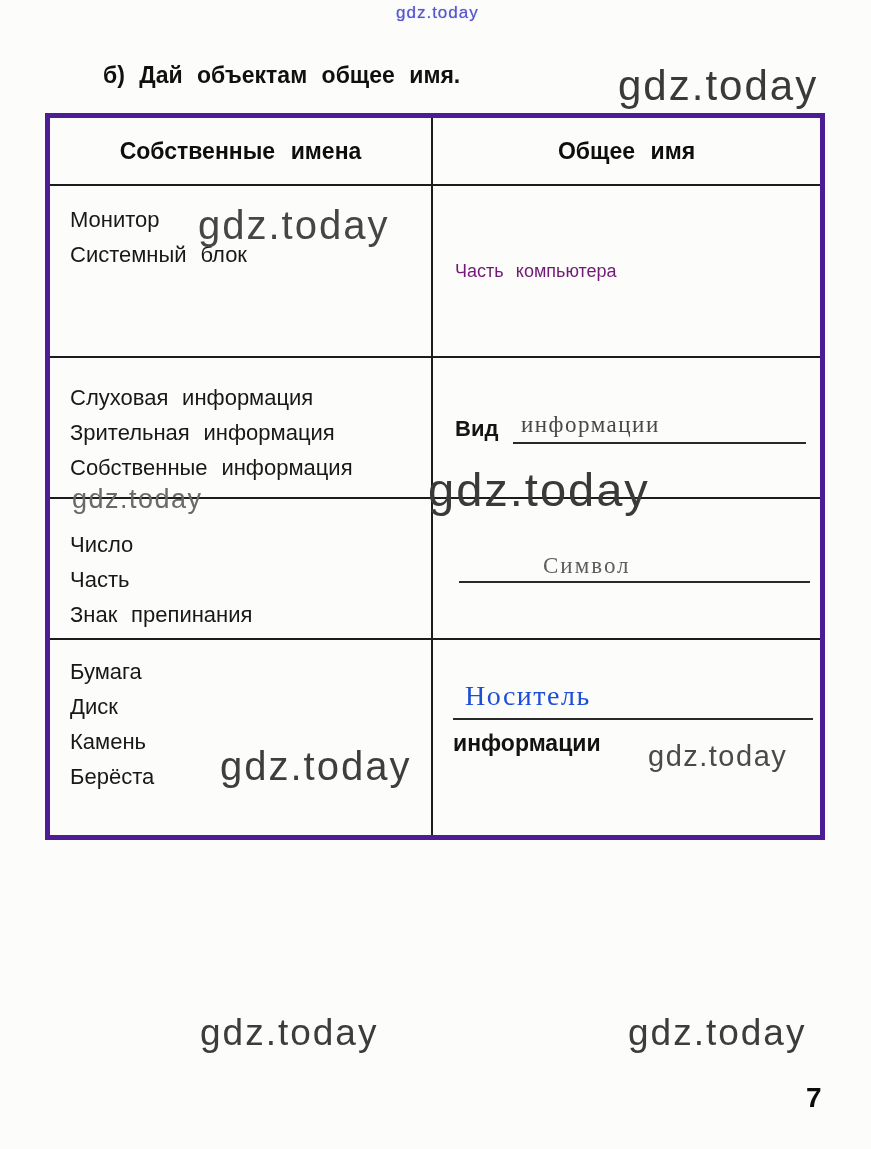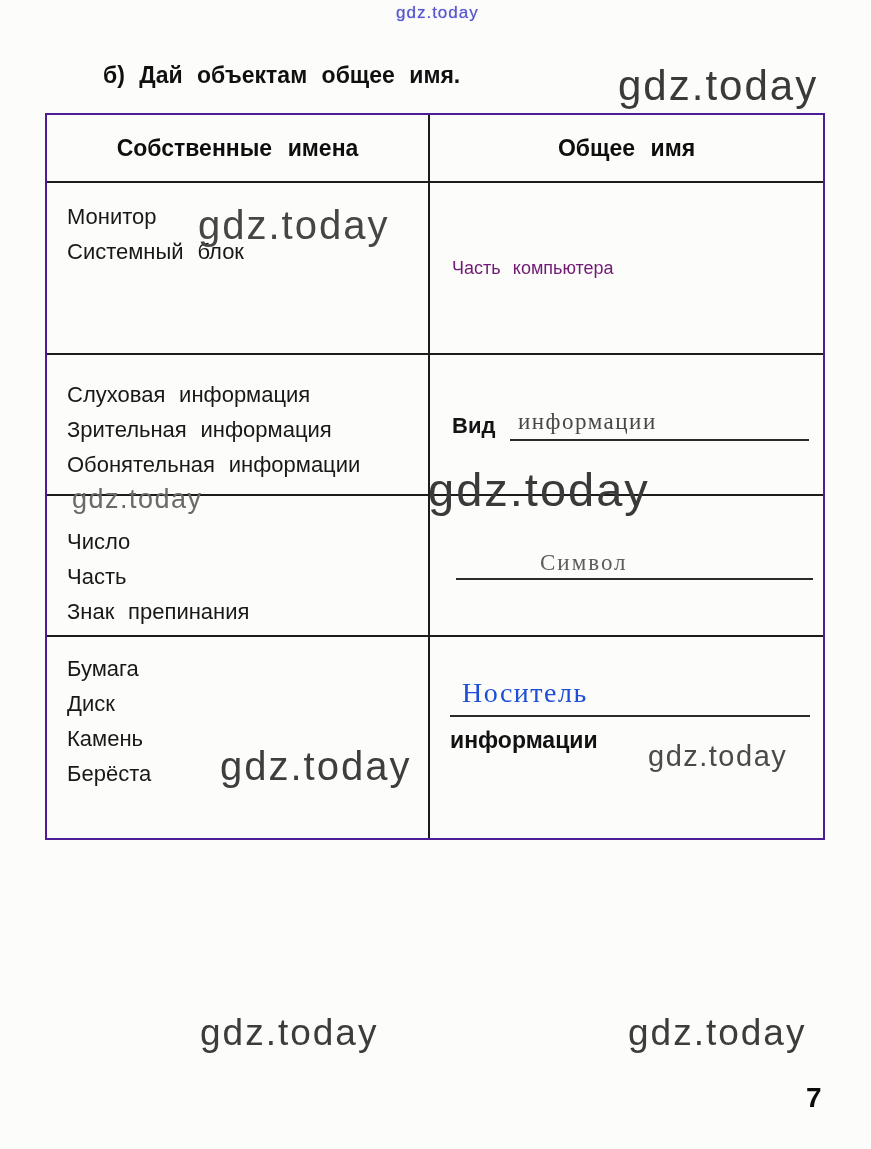--- a/index.html
+++ b/index.html
@@ -32,21 +32,21 @@
   .wm-bottom-left{top:1012px;left:200px;font-size:37px;color:#3c3c3c;}
   .wm-bottom-right{top:1012px;left:628px;font-size:37px;color:#3c3c3c;}
 
   .heading{
     position:absolute;top:62px;left:95px;
     font-size:23px;font-weight:bold;word-spacing:0.35em;color:#101010;margin-left:8px;
   }
 
   .table{
     position:absolute;left:45px;top:113px;width:780px;height:727px;
-    border:2px solid #4c1d95;box-sizing:border-box;
+    border:5px solid #4c1d95;box-sizing:border-box;
     display:grid;
     grid-template-columns:383px 1fr;
     grid-template-rows:68px 172px 141px 141px 1fr;
     background:transparent;
   }
   .cell{box-sizing:border-box;position:relative;}
   .col-left{border-right:2px solid #1c1c1c;}
   .row-border{border-bottom:2px solid #1c1c1c;}
   .th{
     display:flex;align-items:center;justify-content:center;
@@ -107,21 +107,21 @@
       <div>Монитор</div>
       <div>Системный блок</div>
     </div>
     <div class="cell row-border cell-answer-1">
       <span>Часть компьютера</span>
     </div>
 
     <div class="cell col-left row-border items items-r2">
       <div>Слуховая информация</div>
       <div>Зрительная информация</div>
-      <div>Обонятельная информации</div>
+      <div>Собственные информация</div>
     </div>
     <div class="cell row-border">
       <span class="label-vid">Вид</span>
       <span class="line line-r2"></span>
       <span class="filled filled-r2">информации</span>
     </div>
 
     <div class="cell col-left row-border items items-r3">
       <div>Число</div>
       <div>Часть</div>

